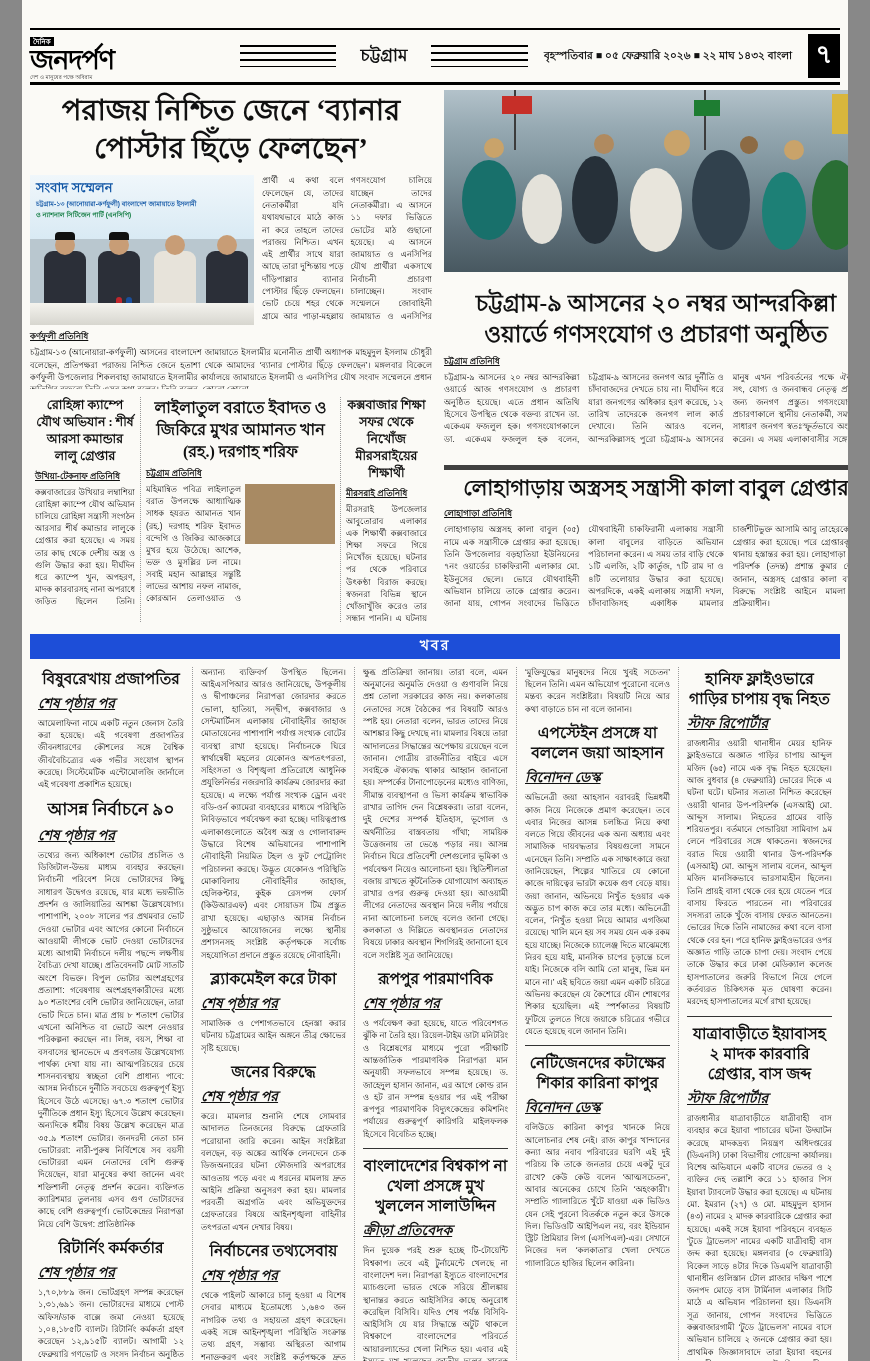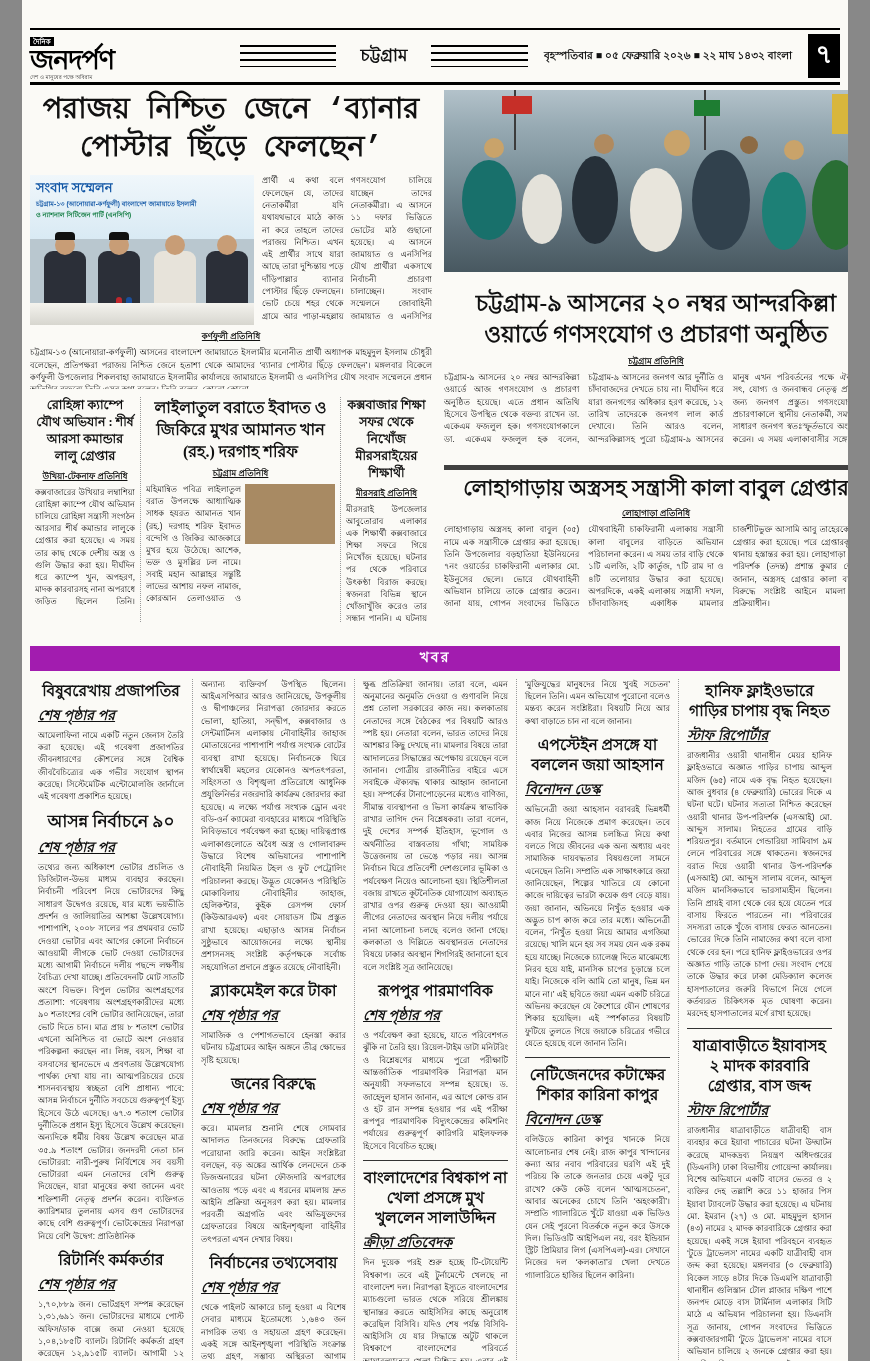--- a/index.html
+++ b/index.html
@@ -20,24 +20,24 @@
   .dateline{font-size:10.5px;font-weight:bold;white-space:nowrap;padding:0 6px;}
   .pageno{width:32px;height:44px;background:#000;color:#fff;font-size:26px;font-weight:bold;
           display:flex;align-items:center;justify-content:center;}
 
   
   .top-area{display:flex;gap:12px;margin-top:5px;}
   .tl{width:418px;}
   .tr{width:424px;}
 
   h1.lead{font-size:29px;line-height:1.3;text-align:center;margin:2px 0 8px;font-weight:900;
-          font-family:Liberation Mono, monospace;}
+          font-family:Liberation Serif, serif;}
   .tl-row{display:flex;gap:8px;}
   .side-body{flex:1;font-size:8.2px;line-height:1.5;text-align:justify;column-count:2;column-gap:7px;height:150px;overflow:hidden;}
-  .byline{font-size:8.5px;font-weight:bold;text-decoration:underline;margin:5px 0 3px;text-align:center;}
+  .byline{font-size:8.5px;font-weight:bold;text-decoration:underline;margin:5px 0 3px;}
   .below-body{font-size:8.2px;line-height:1.5;text-align:justify;height:42px;overflow:hidden;}
 
   
   .photo1{position:relative;width:224px;height:150px;background:#b9c7cf;overflow:hidden;flex:none;}
   .ph1-banner{position:absolute;left:0;right:0;top:0;height:64px;background:linear-gradient(#f0f7fb,#d9eaf4);
               padding:3px 6px;box-sizing:border-box;}
   .ph1-line1{color:#1257a6;font-weight:900;font-size:13px;}
   .ph1-line2{color:#1257a6;font-size:6.5px;font-weight:bold;}
   .ph1-line3{color:#0d7a3e;font-size:6.5px;font-weight:bold;}
   .fig{position:absolute;bottom:22px;width:42px;height:52px;background:#2b2f38;border-radius:9px 9px 0 0;}
@@ -90,21 +90,21 @@
   .photo3{float:right;width:90px;height:60px;margin:0 0 3px 4px;background:#a88a63;
           background-image:radial-gradient(circle at 12% 30%,#e6d9bf 0 4px,transparent 5px),
             radial-gradient(circle at 30% 60%,#6f5436 0 5px,transparent 6px),
             radial-gradient(circle at 50% 35%,#efe6cf 0 4px,transparent 5px),
             radial-gradient(circle at 66% 62%,#5d4327 0 5px,transparent 6px),
             radial-gradient(circle at 84% 30%,#e6d9bf 0 4px,transparent 5px),
             radial-gradient(circle at 74% 80%,#caa36b 0 6px,transparent 7px),
             radial-gradient(circle at 22% 82%,#403category 0 5px,transparent 6px);}
 
   
-  .band{margin-top:24px;height:25px;background:#a21caf;color:#fff;display:flex;align-items:center;justify-content:center;
+  .band{margin-top:12px;height:25px;background:#1d4ed8;color:#fff;display:flex;align-items:center;justify-content:center;
         font-size:14px;font-weight:bold;letter-spacing:2px;}
 
   
   .bottom{display:grid;grid-template-columns:repeat(5,1fr);margin-top:8px;height:745px;overflow:hidden;}
   .bcol{padding:0 8px;overflow:hidden;}
   .bcol + .bcol{border-left:1px dotted #9a9a9a;}
   .art{margin-bottom:7px;}
   .art.sep{border-top:1px solid #333;padding-top:5px;}
   .art h5{font-size:15.5px;line-height:1.3;text-align:center;margin:2px 0 3px;font-weight:900;
           font-family:"Liberation Serif","DejaVu Serif",serif;}

